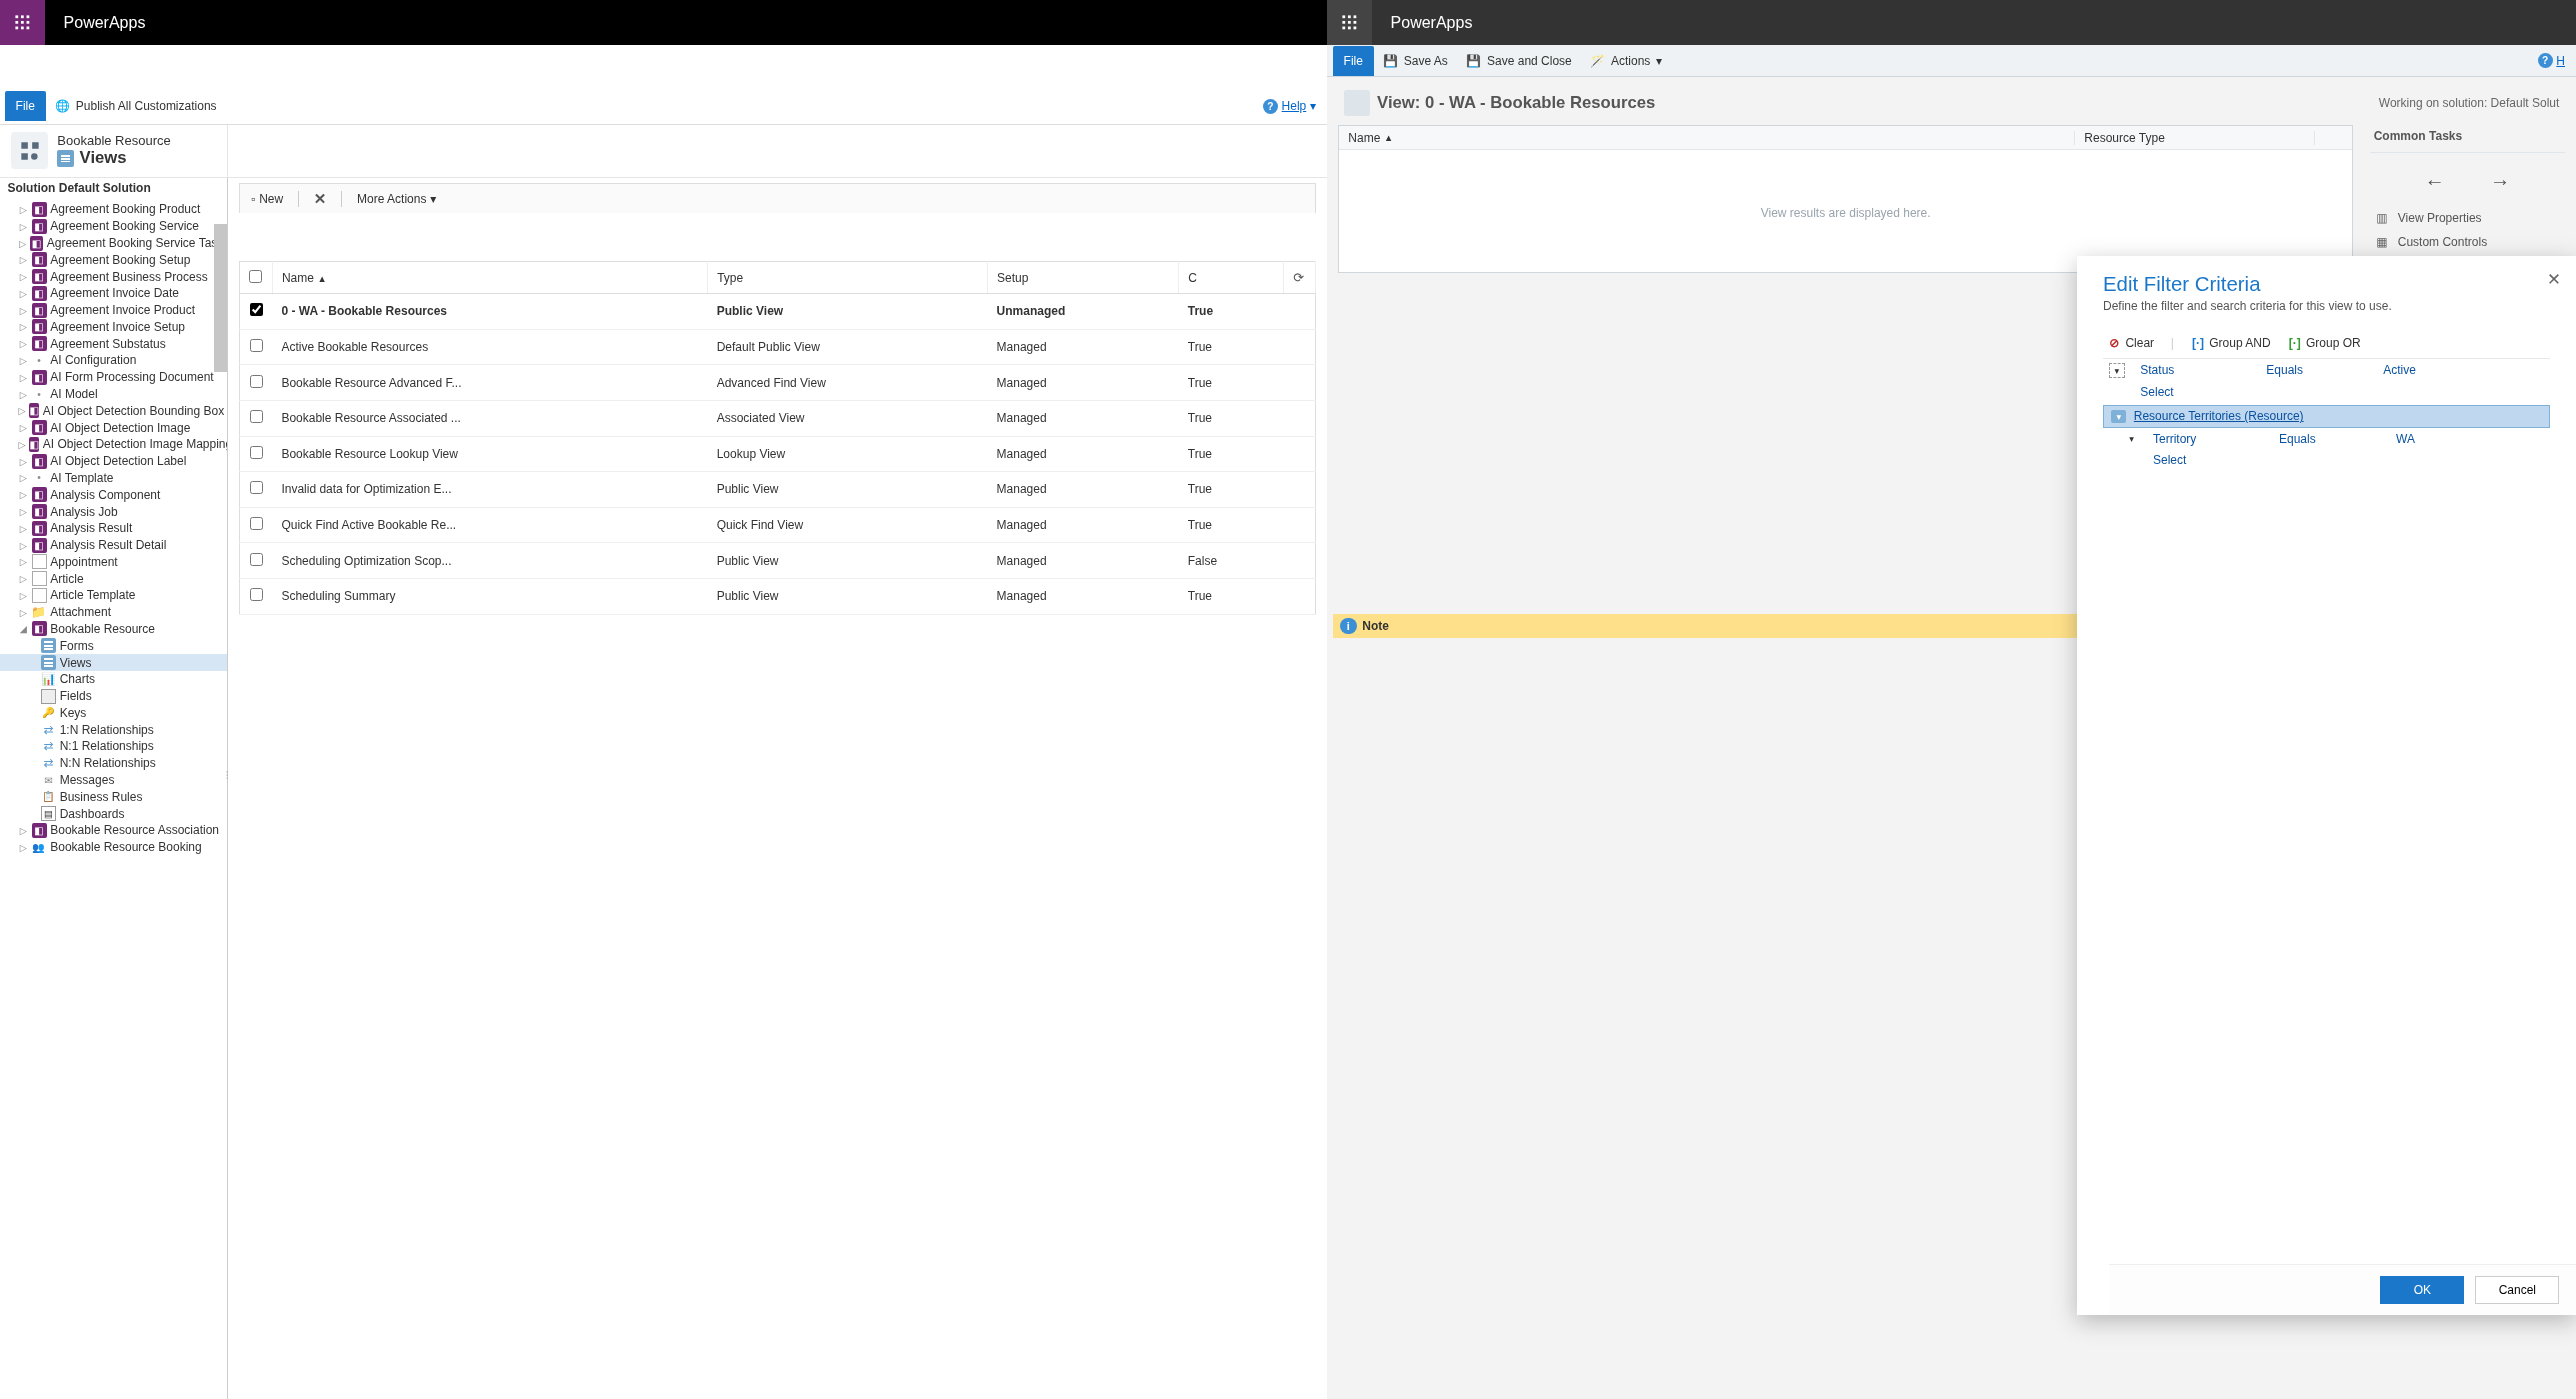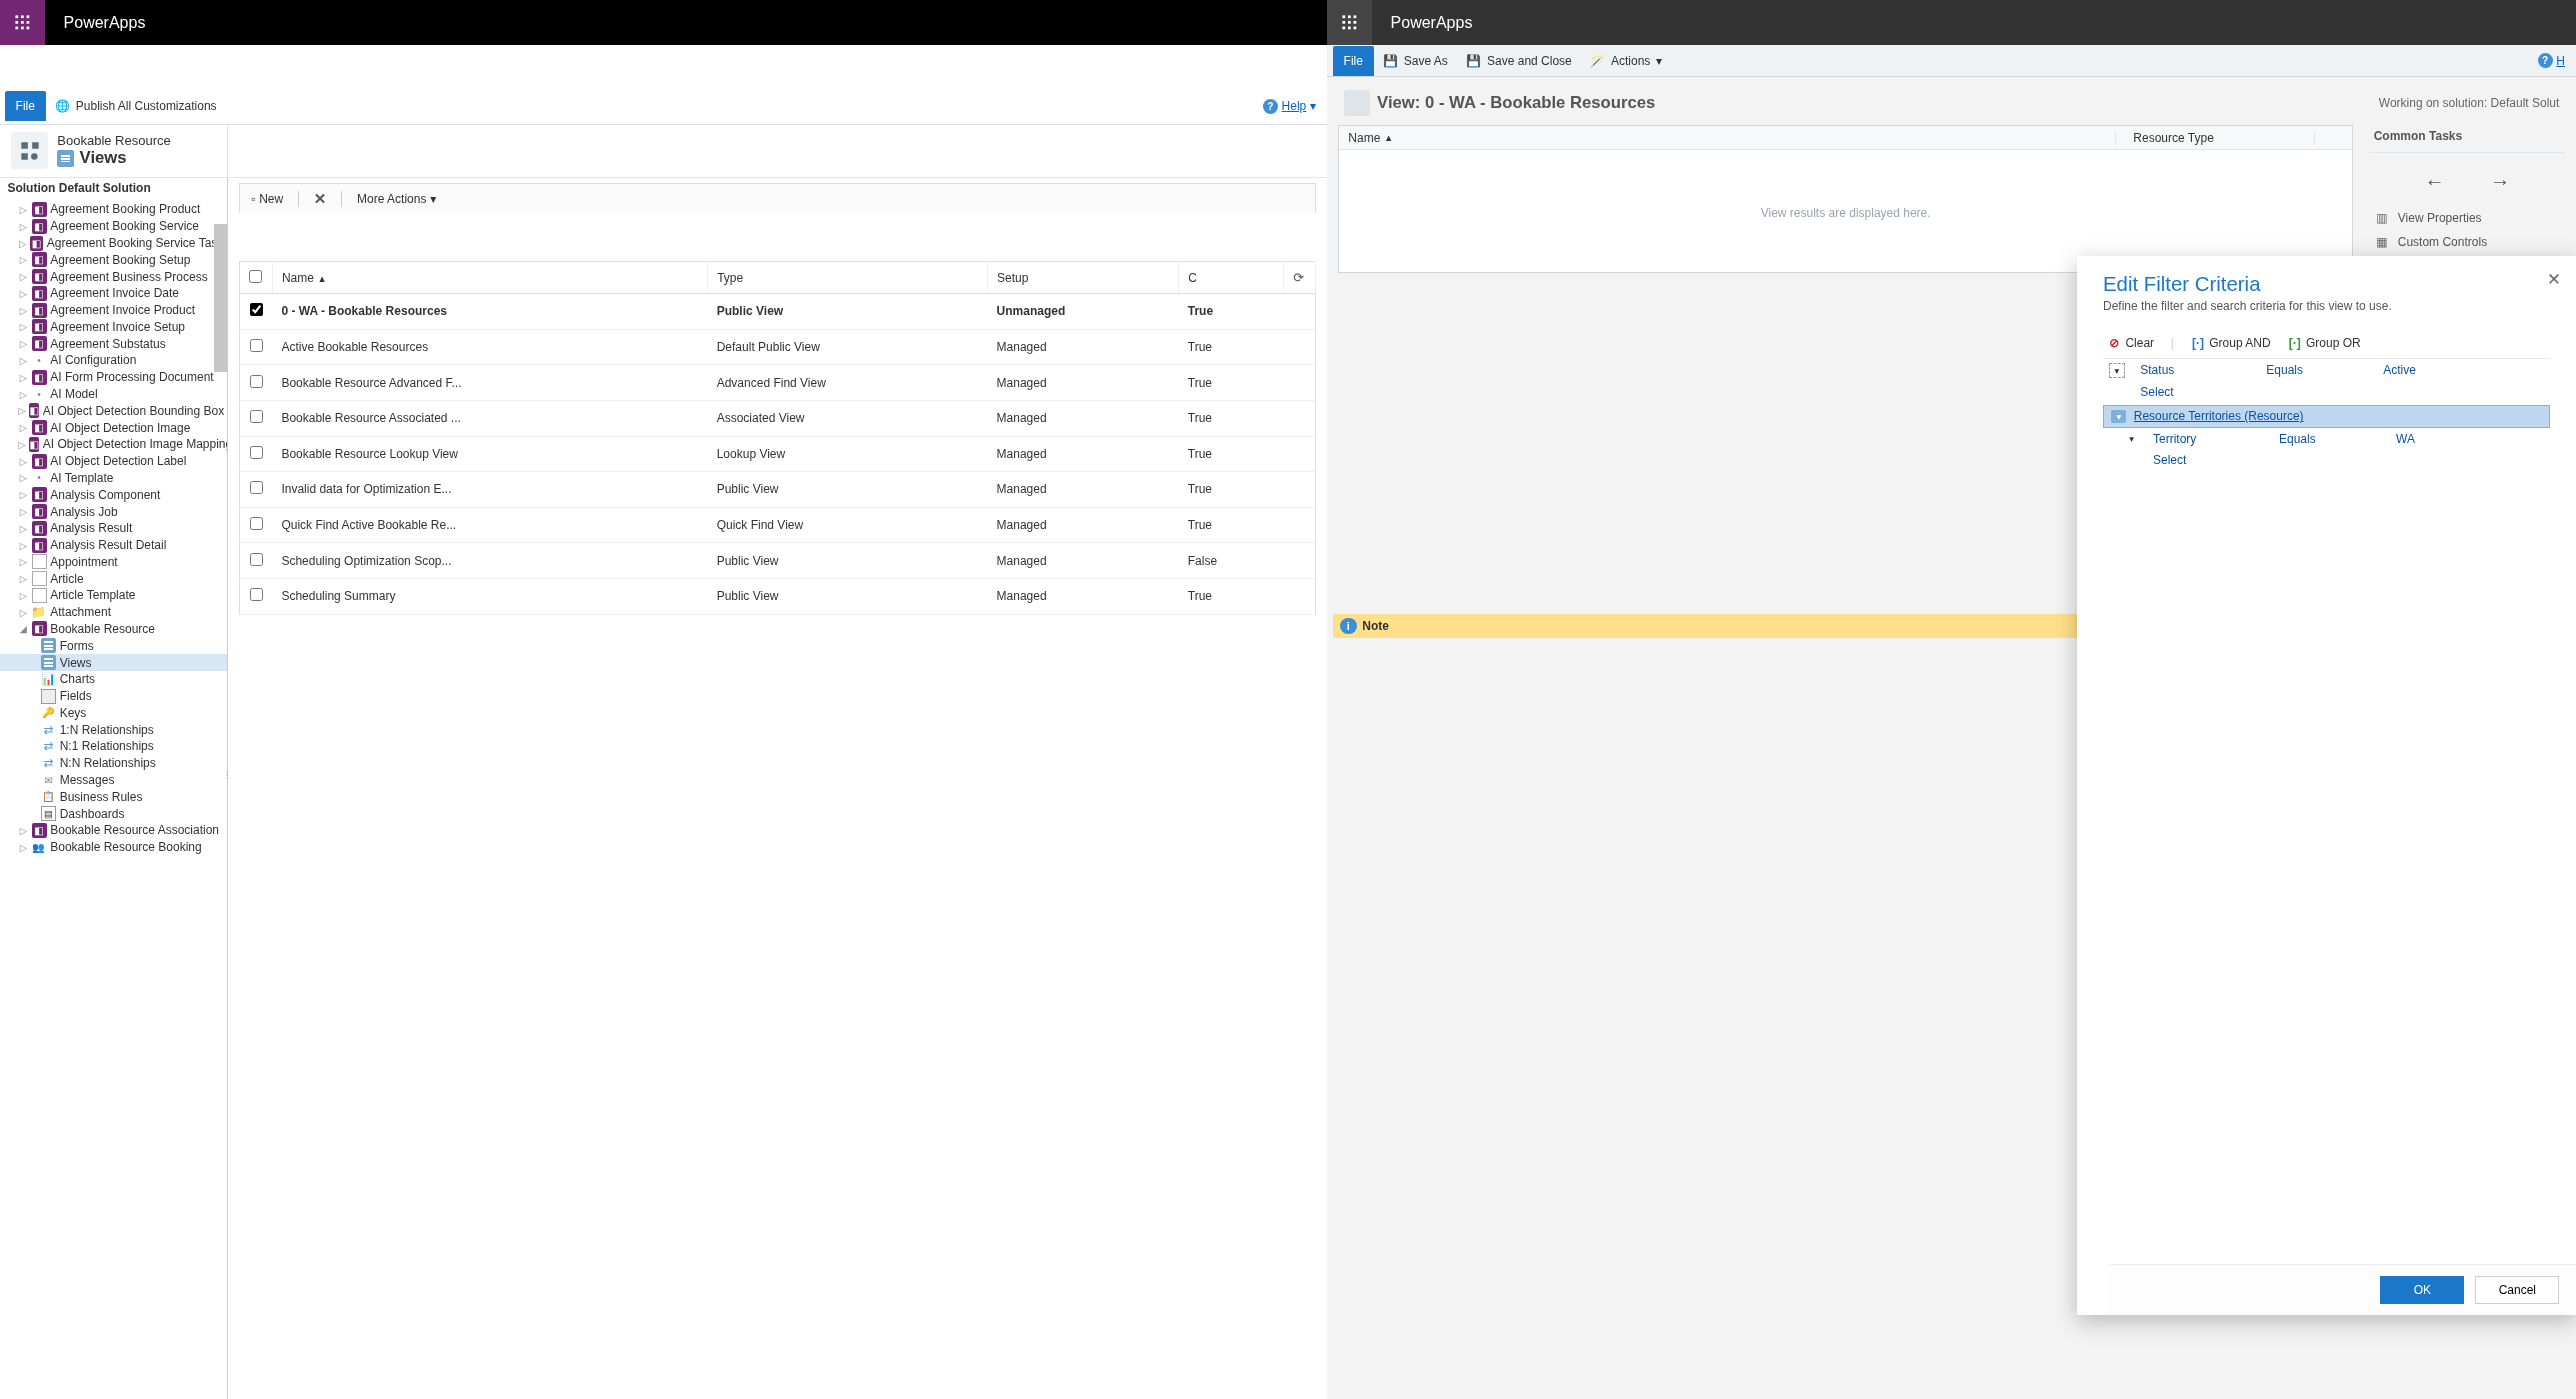--- a/index.html
+++ b/index.html
@@ -94,21 +94,21 @@
 .right-cmdbar .file-tab { margin-left: 5.6px; }
 .view-hdr { padding: 13px 16.7px 9.3px 16.7px; display: flex; align-items: center; }
 .view-hdr-ico { width: 26px; height: 26px; background: #dde4ea; margin-right: 7.4px; border-radius: 2.8px; }
 .view-hdr-title { font-size: 16.7px; color: #555; font-weight: 600; }
 .view-hdr-right { margin-left: auto; font-size: 12px; color: #666; }
 
 .view-body { display: flex; gap: 16.7px; padding: 0 11px; }
 .view-grid-area { flex: 1; border: 0.9px solid #cfd6dc; background: #fff; height: 148px; }
 .vgh { display: flex; height: 24px; background: #f6f8fa; border-bottom: 0.9px solid #e1e6ea; font-size: 12px; align-items: center; }
 .vgh .c1 { flex: 1; padding: 0 9.3px; display: flex; align-items: center; gap: 3.7px; }
-.vgh .c2 { width: 200px; padding: 0 17px; border-right: 0.9px solid #e1e6ea; border-left: 0.9px solid #e1e6ea; }
+.vgh .c2 { width: 241px; padding: 0 9px; border-right: 0.9px solid #e1e6ea; border-left: 0.9px solid #e1e6ea; }
 .vgh .cspace { width: 37px; }
 .view-grid-empty { color: #9aa4ad; text-align: center; padding-top: 56px; font-size: 12px; }
 
 .right-panel { width: 195px; }
 .panel-head { font-size: 12px; font-weight: 600; padding: 3.7px 3.7px 9.3px 3.7px; color: #555; border-bottom: 0.9px solid #e0e5ea; }
 .panel-arrows { display: flex; gap: 45px; justify-content: center; padding: 15px 0; font-size: 20.4px; color: #555; }
 .panel-arrows span { cursor: pointer; }
 .panel-item { display: flex; align-items: center; gap: 7.4px; padding: 3.7px 3.7px; cursor: pointer; font-size: 12px; color: #555; }
 .panel-ico { width: 16.7px; height: 16.7px; color: #666; display: flex; align-items: center; justify-content: center; }
 

